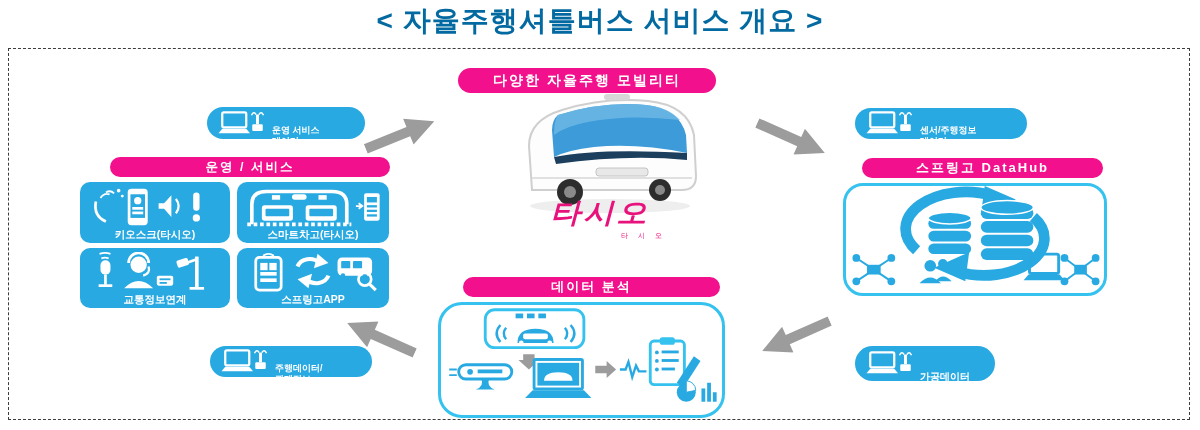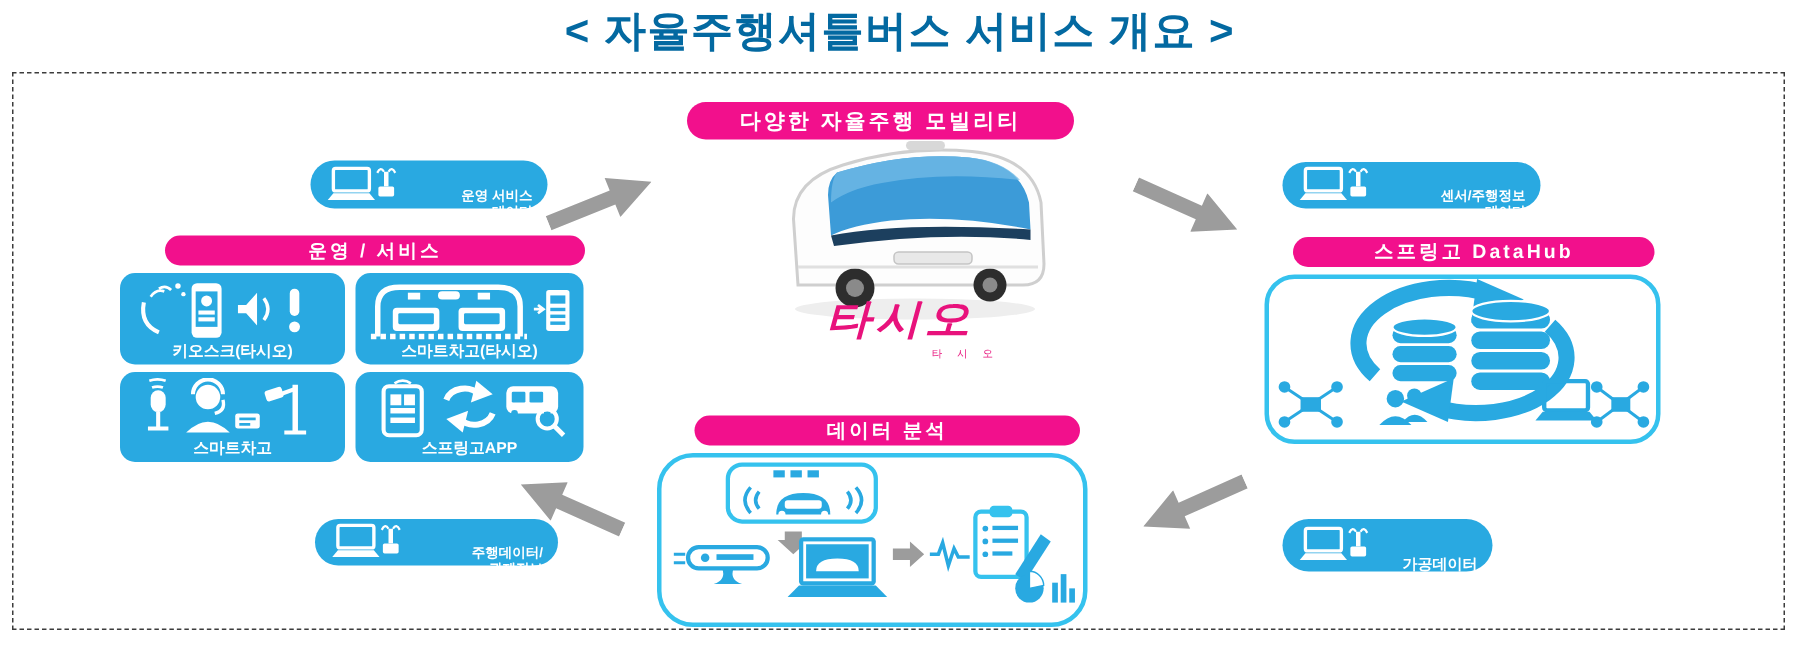--- a/index.html
+++ b/index.html
@@ -8,21 +8,21 @@
   .page-title{position:absolute;left:0;top:2px;width:100%;text-align:center;
               font-size:28px;font-weight:bold;color:#0369a1;letter-spacing:1px;}
   .frame{position:absolute;left:8px;top:48px;width:1182px;height:372px;
          border:1.5px dashed #3c3c3c;box-sizing:border-box;}
   .pill-pink{position:absolute;background:#F2108C;color:#fff;font-weight:bold;
              border-radius:999px;display:flex;align-items:center;justify-content:center;
              letter-spacing:2px;}
   .pill-cyan{position:absolute;background:#29A9E1;color:#fff;font-weight:bold;
              border-radius:999px;display:flex;align-items:center;gap:7px;
              padding:0 10px;box-sizing:border-box;}
-  .pill-cyan .txt{font-size:9px;line-height:11px;text-align:right;flex:1;margin-top:25px;}
+  .pill-cyan .txt{font-size:9px;line-height:11px;text-align:left;flex:1;margin-top:25px;}
   .cyan-box{position:absolute;background:#29A9E1;border-radius:10px;color:#fff;
             display:flex;flex-direction:column;align-items:center;justify-content:flex-end;
             padding:3px 4px 2px;box-sizing:border-box;}
   .cyan-box .icons{flex:1;display:flex;align-items:center;justify-content:center;width:100%;}
   .cyan-box .lbl{font-size:10.5px;font-weight:bold;line-height:13px;white-space:nowrap;}
   .white-box{position:absolute;background:#fff;border:3px solid #35C2EE;border-radius:20px;
              box-sizing:border-box;display:flex;align-items:center;justify-content:center;}
   .arrow{position:absolute;}
   .logo{position:absolute;text-align:center;}
   .logo .nm{font-size:30px;font-weight:800;color:#E8127C;letter-spacing:3px;
@@ -133,21 +133,21 @@
         <path d="M63 16 q2 8 -6 10" stroke="#fff" stroke-width="2.5" fill="none"></path>
         <rect x="72" y="26" width="18" height="11" rx="2" fill="#fff"></rect>
         <rect x="75" y="29" width="12" height="2" fill="#29A9E1"></rect>
           <rect x="75" y="33" width="8" height="2" fill="#29A9E1"></rect>
         <line x1="116" y1="5" x2="116" y2="40" stroke="#fff" stroke-width="4"></line>
         <line x1="108" y1="40" x2="124" y2="40" stroke="#fff" stroke-width="3"></line>
         <path d="M116 8 L102 13" stroke="#fff" stroke-width="3"></path>
         <rect x="94" y="8" width="13" height="8" rx="2" fill="#fff" transform="rotate(-18 100 12)"></rect>
       </svg>
     </div>
-    <div class="lbl">스마트차고</div>
+    <div class="lbl">교통정보연계</div>
   </div>
 
   <div class="cyan-box" style="left:237px;top:248px;width:152px;height:60px;">
     <div class="icons">
       <svg width="140" height="40" viewBox="0 0 150 44">
         <path d="M20 4 q6 -4 12 0" stroke="#fff" stroke-width="2" fill="none"></path>
         <rect x="12" y="6" width="28" height="36" rx="4" fill="none" stroke="#fff" stroke-width="3"></rect>
         <rect x="17" y="12" width="8" height="8" fill="#fff"></rect>
           <rect x="27" y="12" width="8" height="8" fill="#fff"></rect>
         <rect x="17" y="22" width="18" height="4" fill="#fff"></rect>

